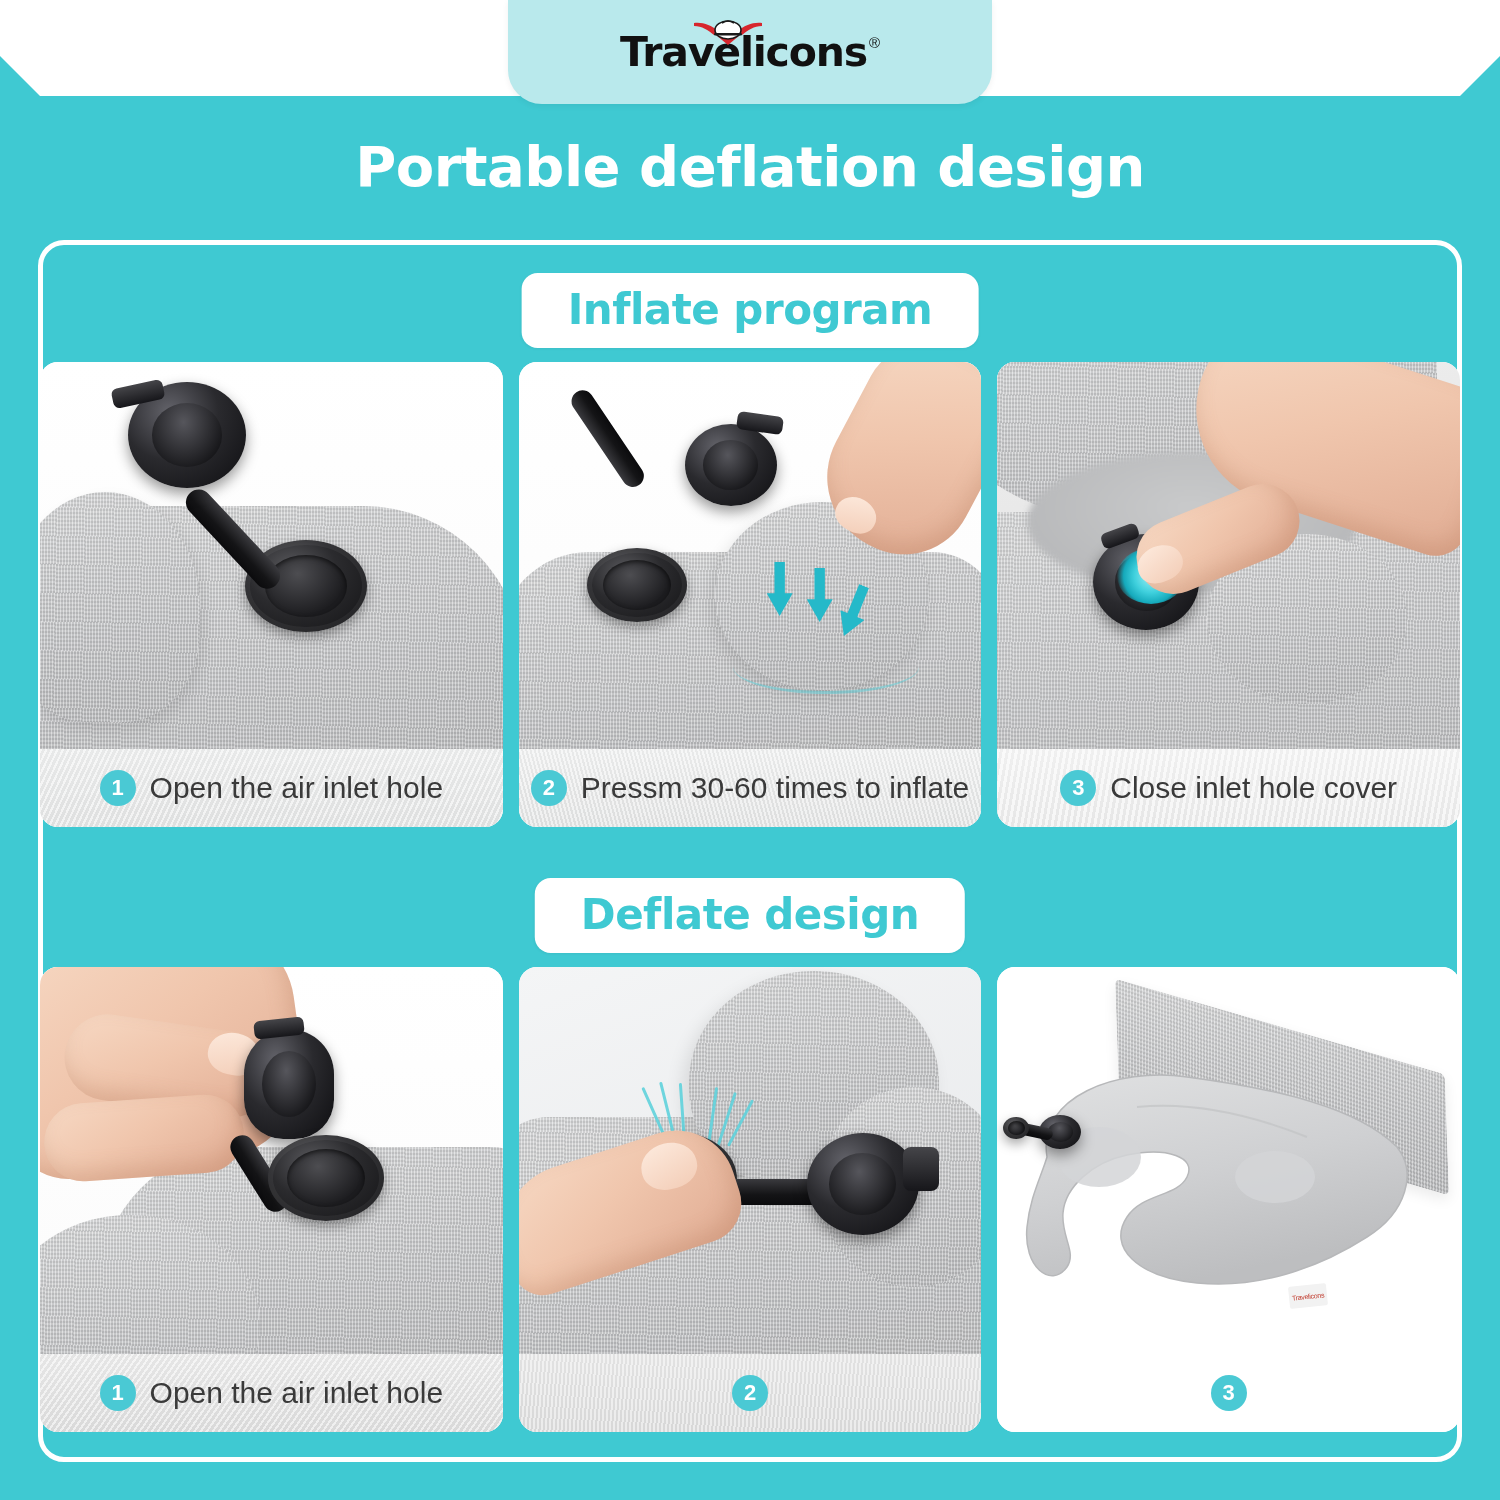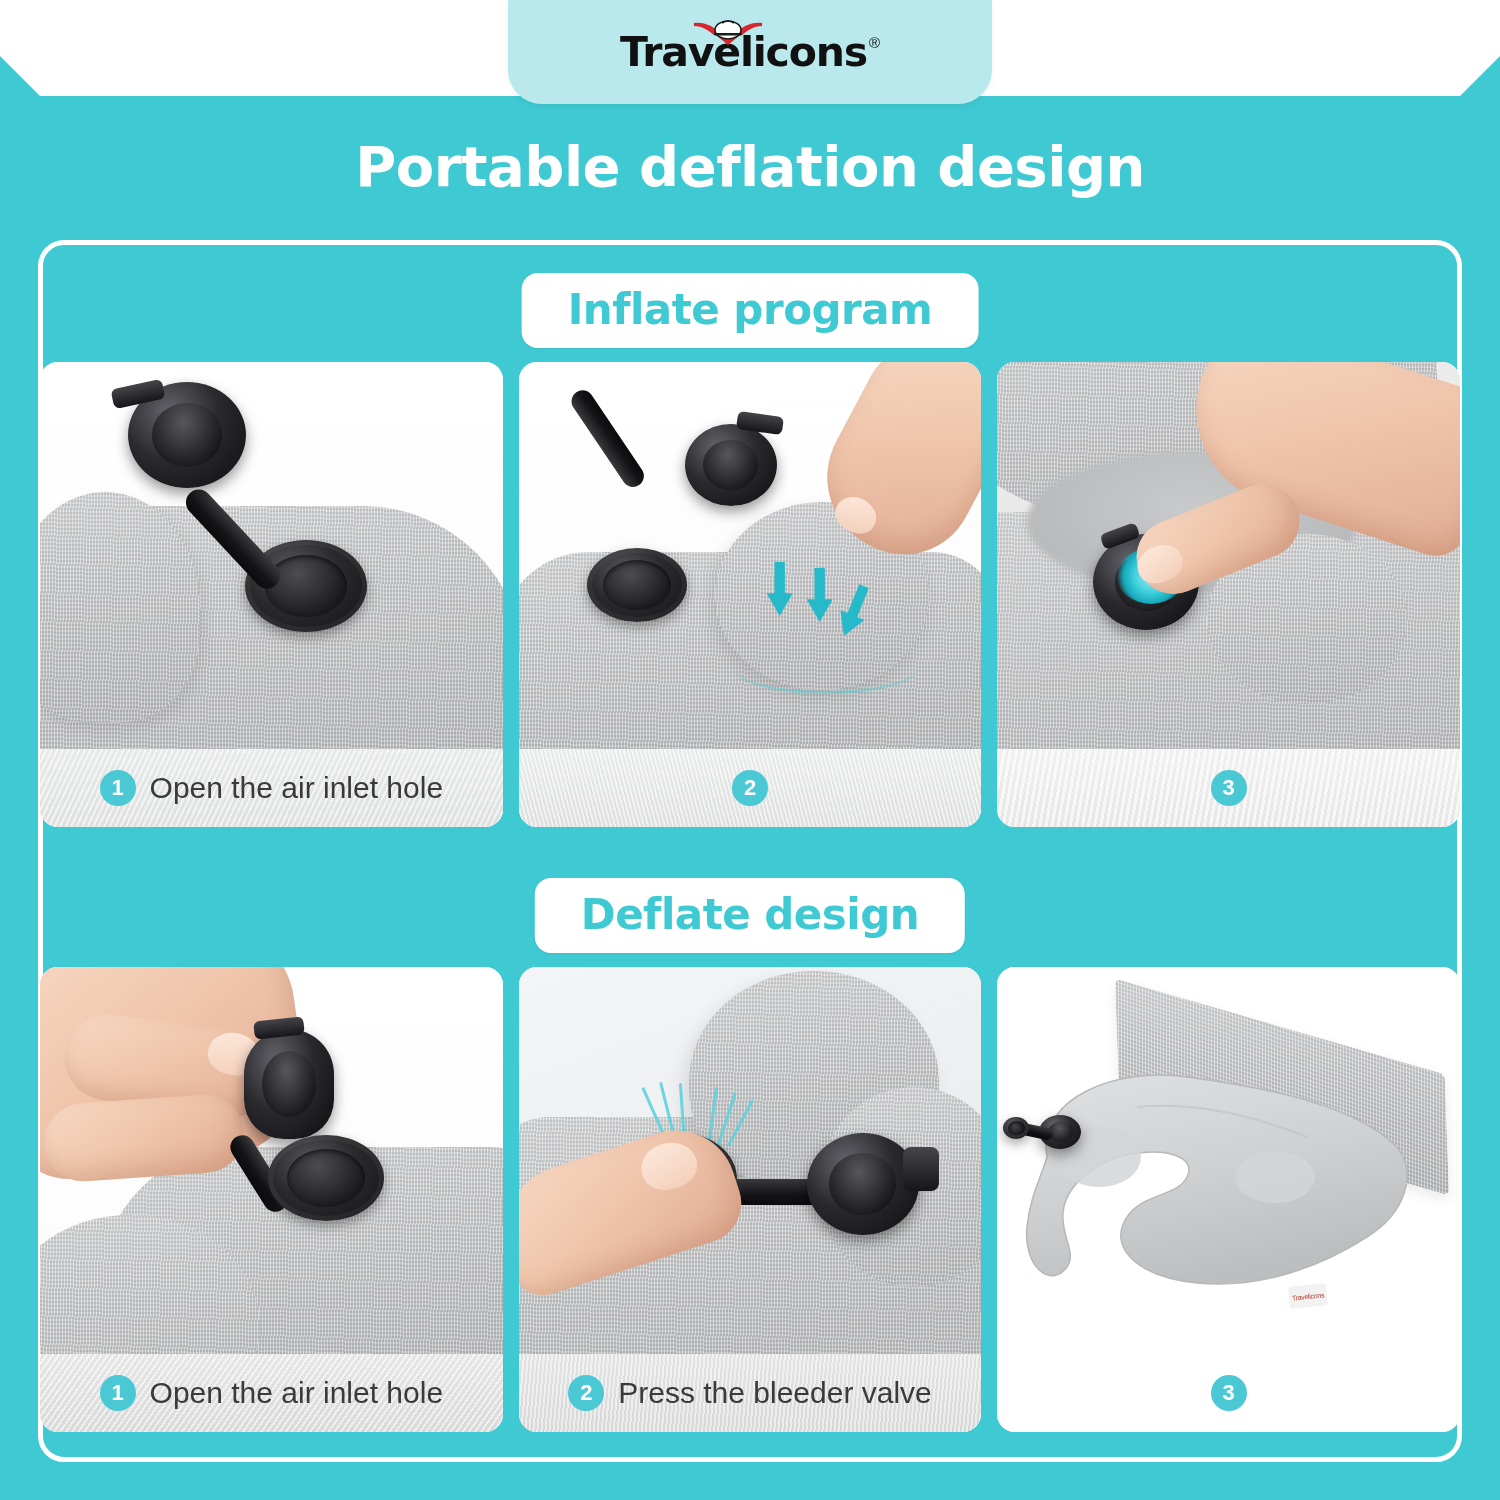--- a/index.html
+++ b/index.html
@@ -287,20 +287,21 @@
 
       <div class="finger" style="right:-10px;top:-16px;width:150px;height:210px;border-radius:60px 20px 70px 76px;transform:rotate(28deg);"></div>
       <div class="nail" style="right:104px;top:136px;width:42px;height:34px;transform:rotate(28deg);"></div>
 
       <div class="arr" style="left:248px;top:200px;"></div>
       <div class="arr" style="left:288px;top:206px;"></div>
       <div class="arr" style="left:322px;top:222px;transform:rotate(22deg);"></div>
     </div>
     <div class="caption tex-b">
       <div class="step-badge">2</div>
+      <div class="caption-text">Pressm 30-60 times to inflate</div>
     </div>
   </div>
 
   <div class="card">
     <div class="card-photo">
       <div class="ph" style="background:linear-gradient(170deg,#efefef,#dcdcdc);"></div>
       <div class="ph">
         <div class="fabric" style="position:absolute;left:-30px;right:-30px;top:150px;bottom:-20px;opacity:.95;"></div>
         <div class="fabric" style="position:absolute;left:-40px;top:-40px;width:480px;height:210px;border-radius:0 0 50% 50%;"></div>
         <div style="position:absolute;left:30px;top:90px;width:330px;height:140px;border-radius:50%;background:radial-gradient(ellipse at 50% 40%,#c9cacb,#b2b3b5);filter:blur(3px);"></div>
@@ -310,20 +311,21 @@
       <div class="valve-cap" style="left:96px;top:172px;width:106px;height:96px;"></div>
       <div class="valve-tab" style="left:104px;top:166px;width:38px;height:16px;transform:rotate(-20deg);"></div>
       <div class="glow-ring" style="left:120px;top:186px;width:68px;height:56px;"></div>
 
       <div class="finger" style="right:-30px;top:-10px;width:300px;height:170px;border-radius:90px 60px 40px 120px;transform:rotate(18deg);"></div>
       <div class="finger" style="left:136px;top:140px;width:170px;height:74px;border-radius:44px;transform:rotate(-22deg);"></div>
       <div class="nail" style="left:140px;top:184px;width:46px;height:36px;transform:rotate(-22deg);"></div>
     </div>
     <div class="caption tex-c">
       <div class="step-badge">3</div>
+      <div class="caption-text">Close inlet hole cover</div>
     </div>
   </div>
 </div>
 
 <div class="section-pill" id="pill-deflate">
   <span>Deflate design</span>
 </div>
 
 <div class="row" id="row-deflate">
 
@@ -370,21 +372,20 @@
       <div class="valve-base" style="left:106px;top:166px;width:112px;height:92px;"></div>
       <div class="valve-strap" style="left:196px;top:212px;width:130px;height:26px;"></div>
       <div class="valve-cap" style="left:288px;top:166px;width:112px;height:102px;"></div>
       <div class="valve-tab" style="left:384px;top:180px;width:36px;height:44px;border-radius:8px;"></div>
 
       <div class="finger" style="left:-20px;top:182px;width:240px;height:120px;border-radius:70px 60px 40px 30px;transform:rotate(-18deg);"></div>
       <div class="nail" style="left:122px;top:176px;width:56px;height:46px;transform:rotate(-14deg);"></div>
     </div>
     <div class="caption tex-e">
       <div class="step-badge">2</div>
-      <div class="caption-text">Press the bleeder valve</div>
     </div>
   </div>
 
   <div class="card">
     <div class="card-photo">
       <div class="ph" style="background:#ffffff;"></div>
 
       <div class="fabric" style="position:absolute;left:120px;top:60px;width:330px;height:120px;transform:skewY(18deg) rotate(-2deg);border-radius:6px;box-shadow:0 6px 14px rgba(0,0,0,0.08);"></div>
 
       <svg class="u-pillow" style="left:10px;top:70px;width:420px;height:300px;" viewBox="0 0 420 300">

